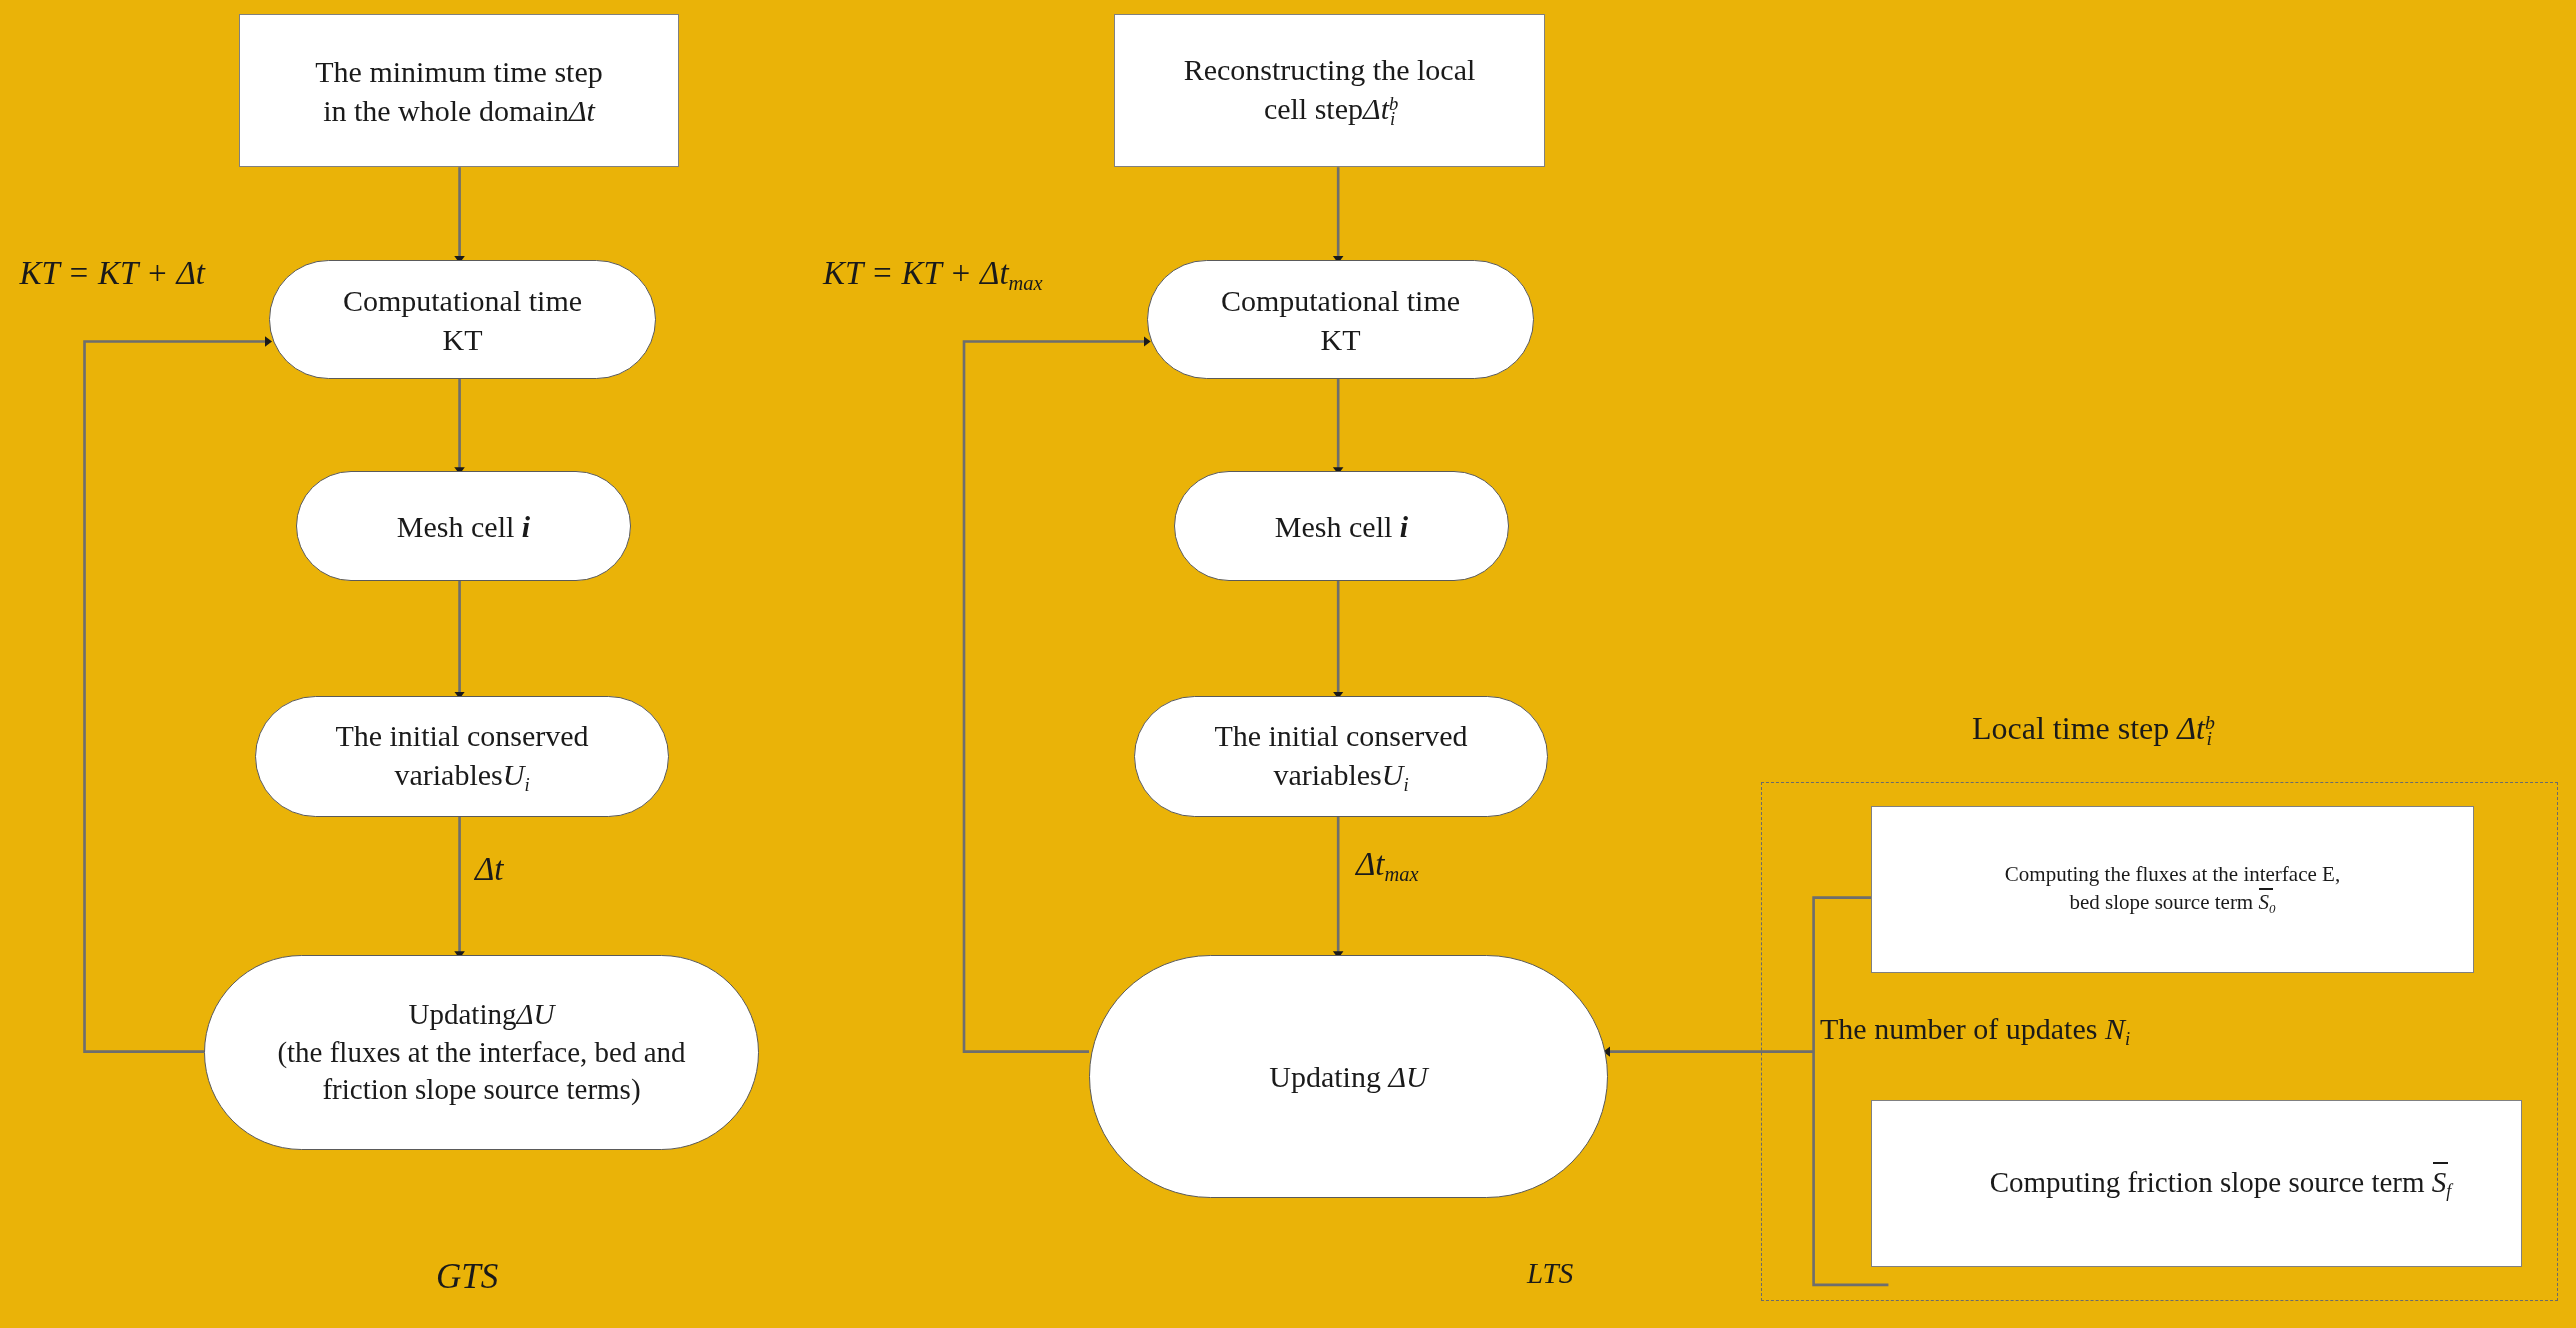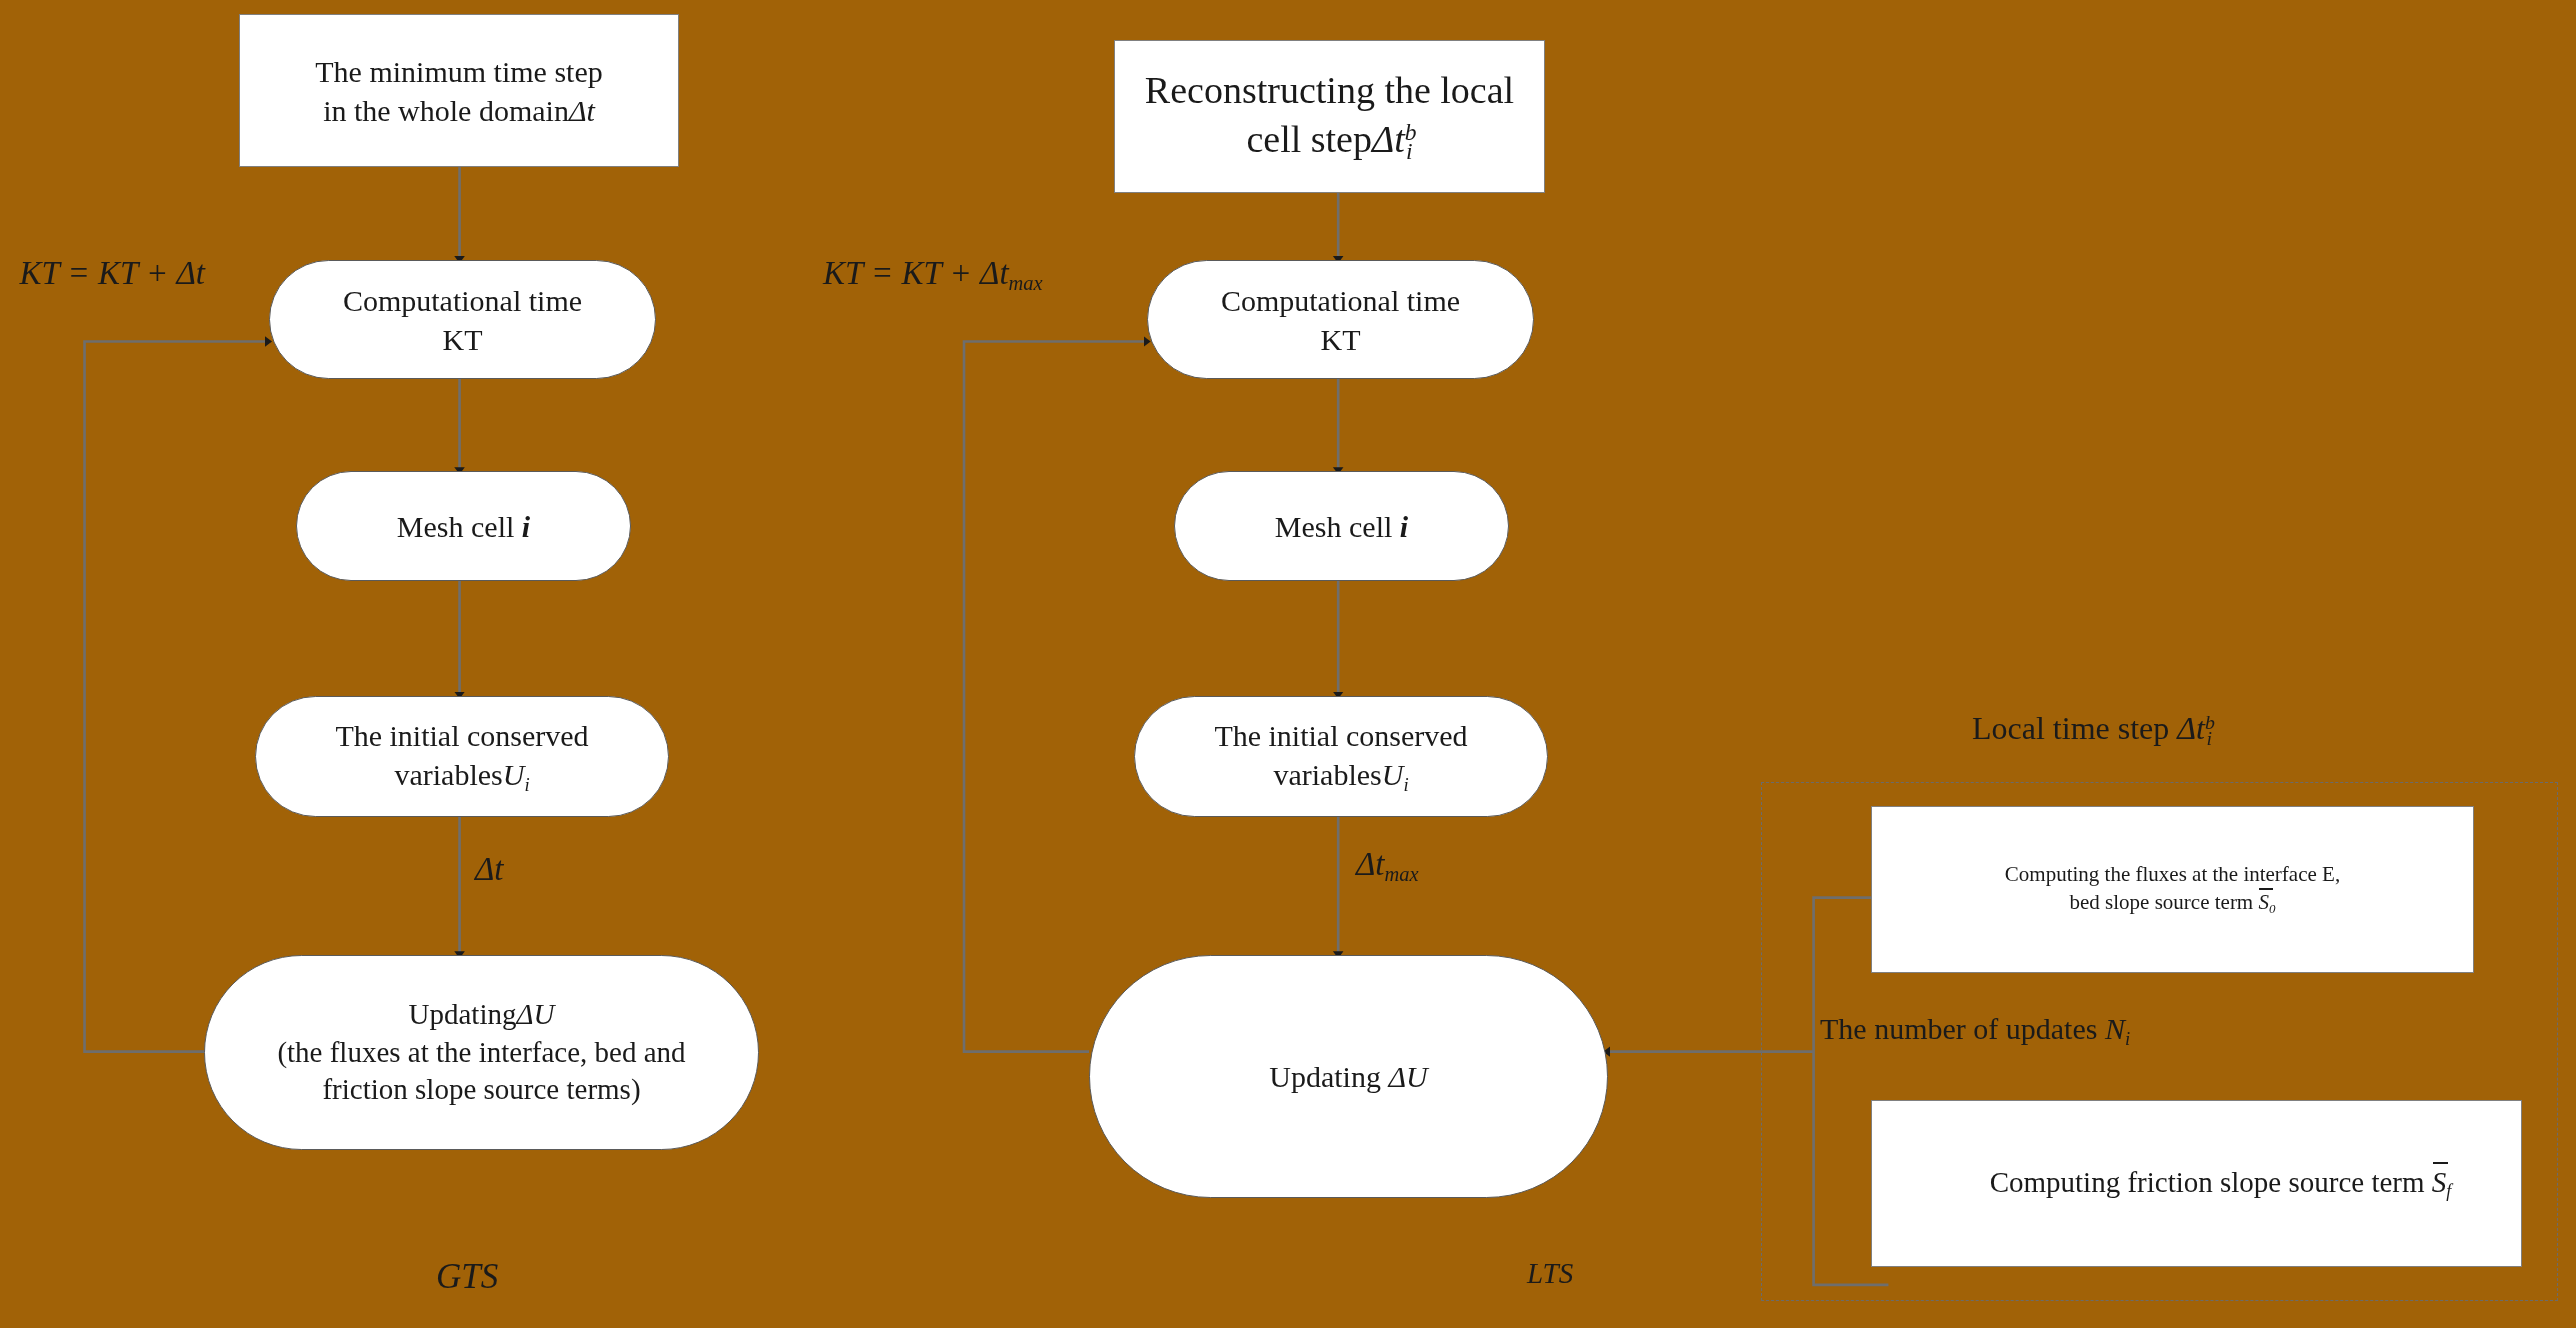--- a/index.html
+++ b/index.html
@@ -8,21 +8,21 @@
     background: #ffffff;
   }
   body {
     font-family: "Liberation Serif", "DejaVu Serif", serif;
     color: #1a1a1a;
   }
   #canvas {
     position: relative;
     width: 2576px;
     height: 1328px;
-    background: #a16207;
+    background: #eab308;
     overflow: hidden;
   }
   svg.edges {
     position: absolute;
     left: 0;
     top: 0;
     width: 2576px;
     height: 1328px;
     pointer-events: none;
   }
@@ -179,21 +179,21 @@
       <span>Updating</span><span class="mathvar">ΔU</span><br>
       <span>(the fluxes at the interface, bed and</span><br>
       <span>friction slope source terms)</span>
     </div>
   </div>
 
   <div class="caption" style="left:436px; top:1257px; font-size:35px;">
     <span>GTS</span>
   </div>
 
-  <div class="node rect" style="left:1114px; top:14px; width:431px; height:153px; font-size:38px;margin-top:26px;">
+  <div class="node rect" style="left:1114px; top:14px; width:431px; height:153px; font-size:30px;">
     <div class="inner">
       <span>Reconstructing the local</span><br>
       <span>cell step</span><span class="mathvar">Δt</span><sup>b</sup><sub style="margin-left:-0.45em;">i</sub>
     </div>
   </div>
 
   <div class="free-label italic" style="left:823px; top:254px; font-size:33px;">
     <span>KT = KT + Δt</span><sub>max</sub>
   </div>
 

